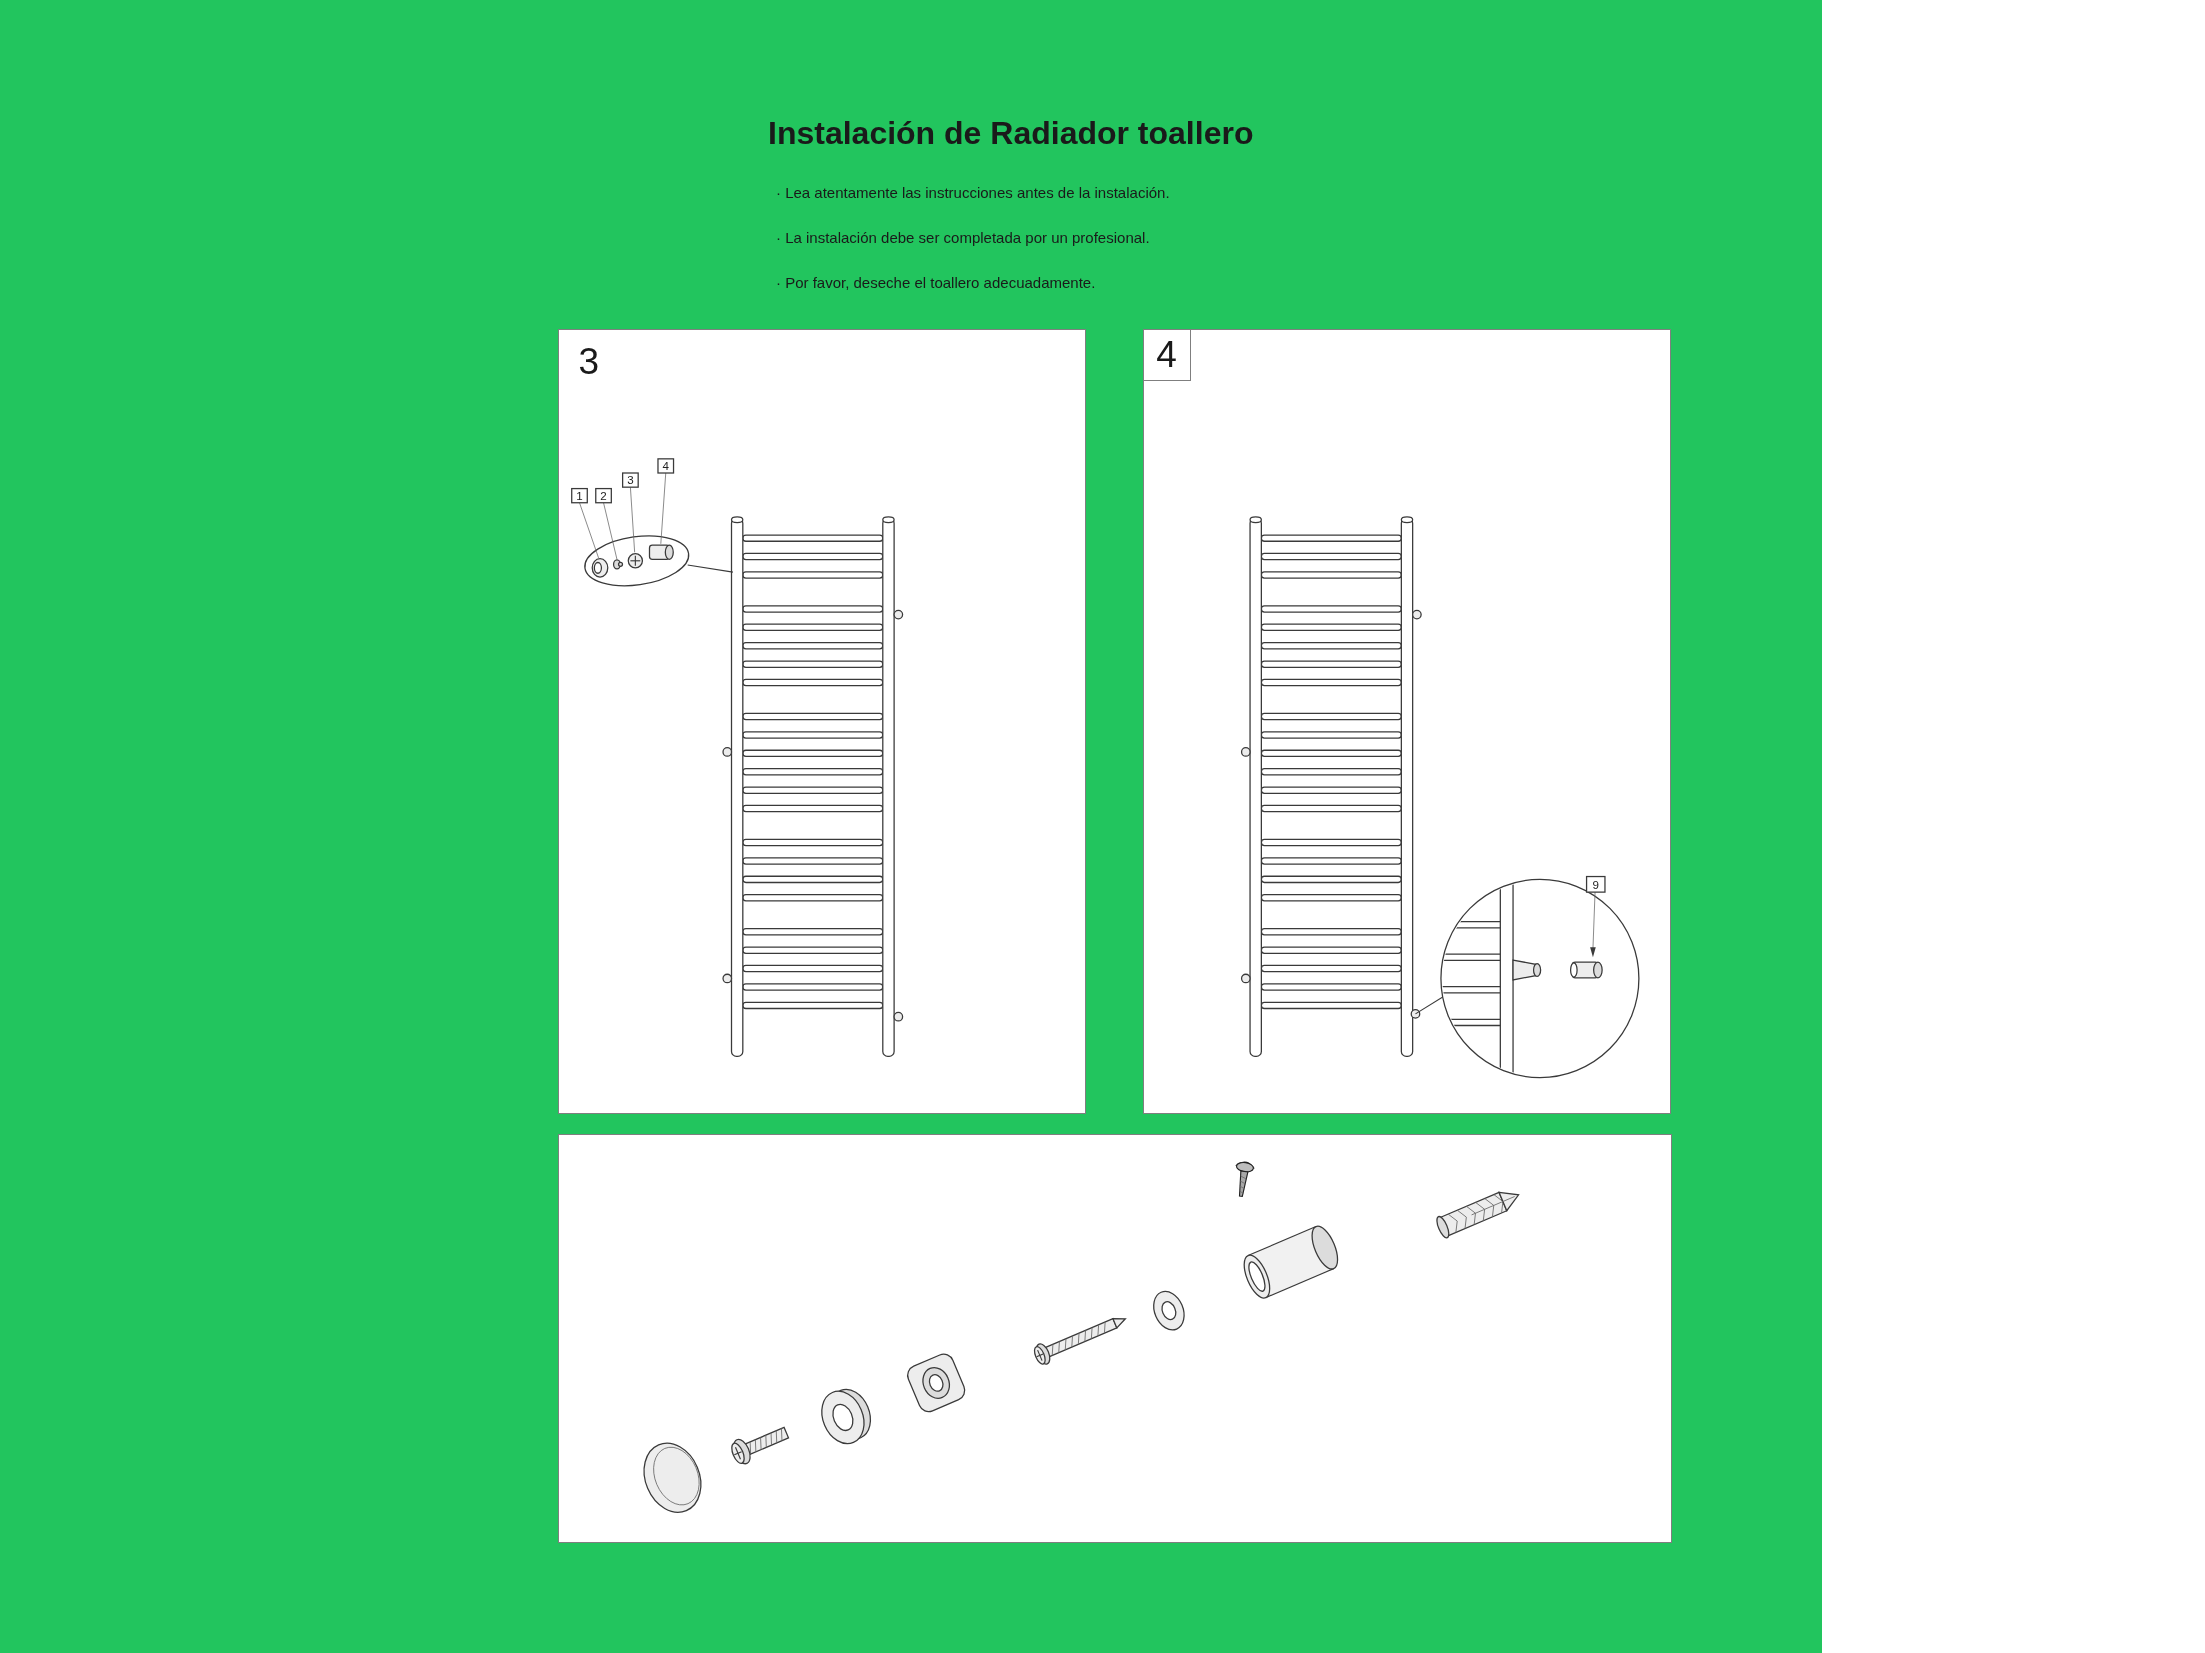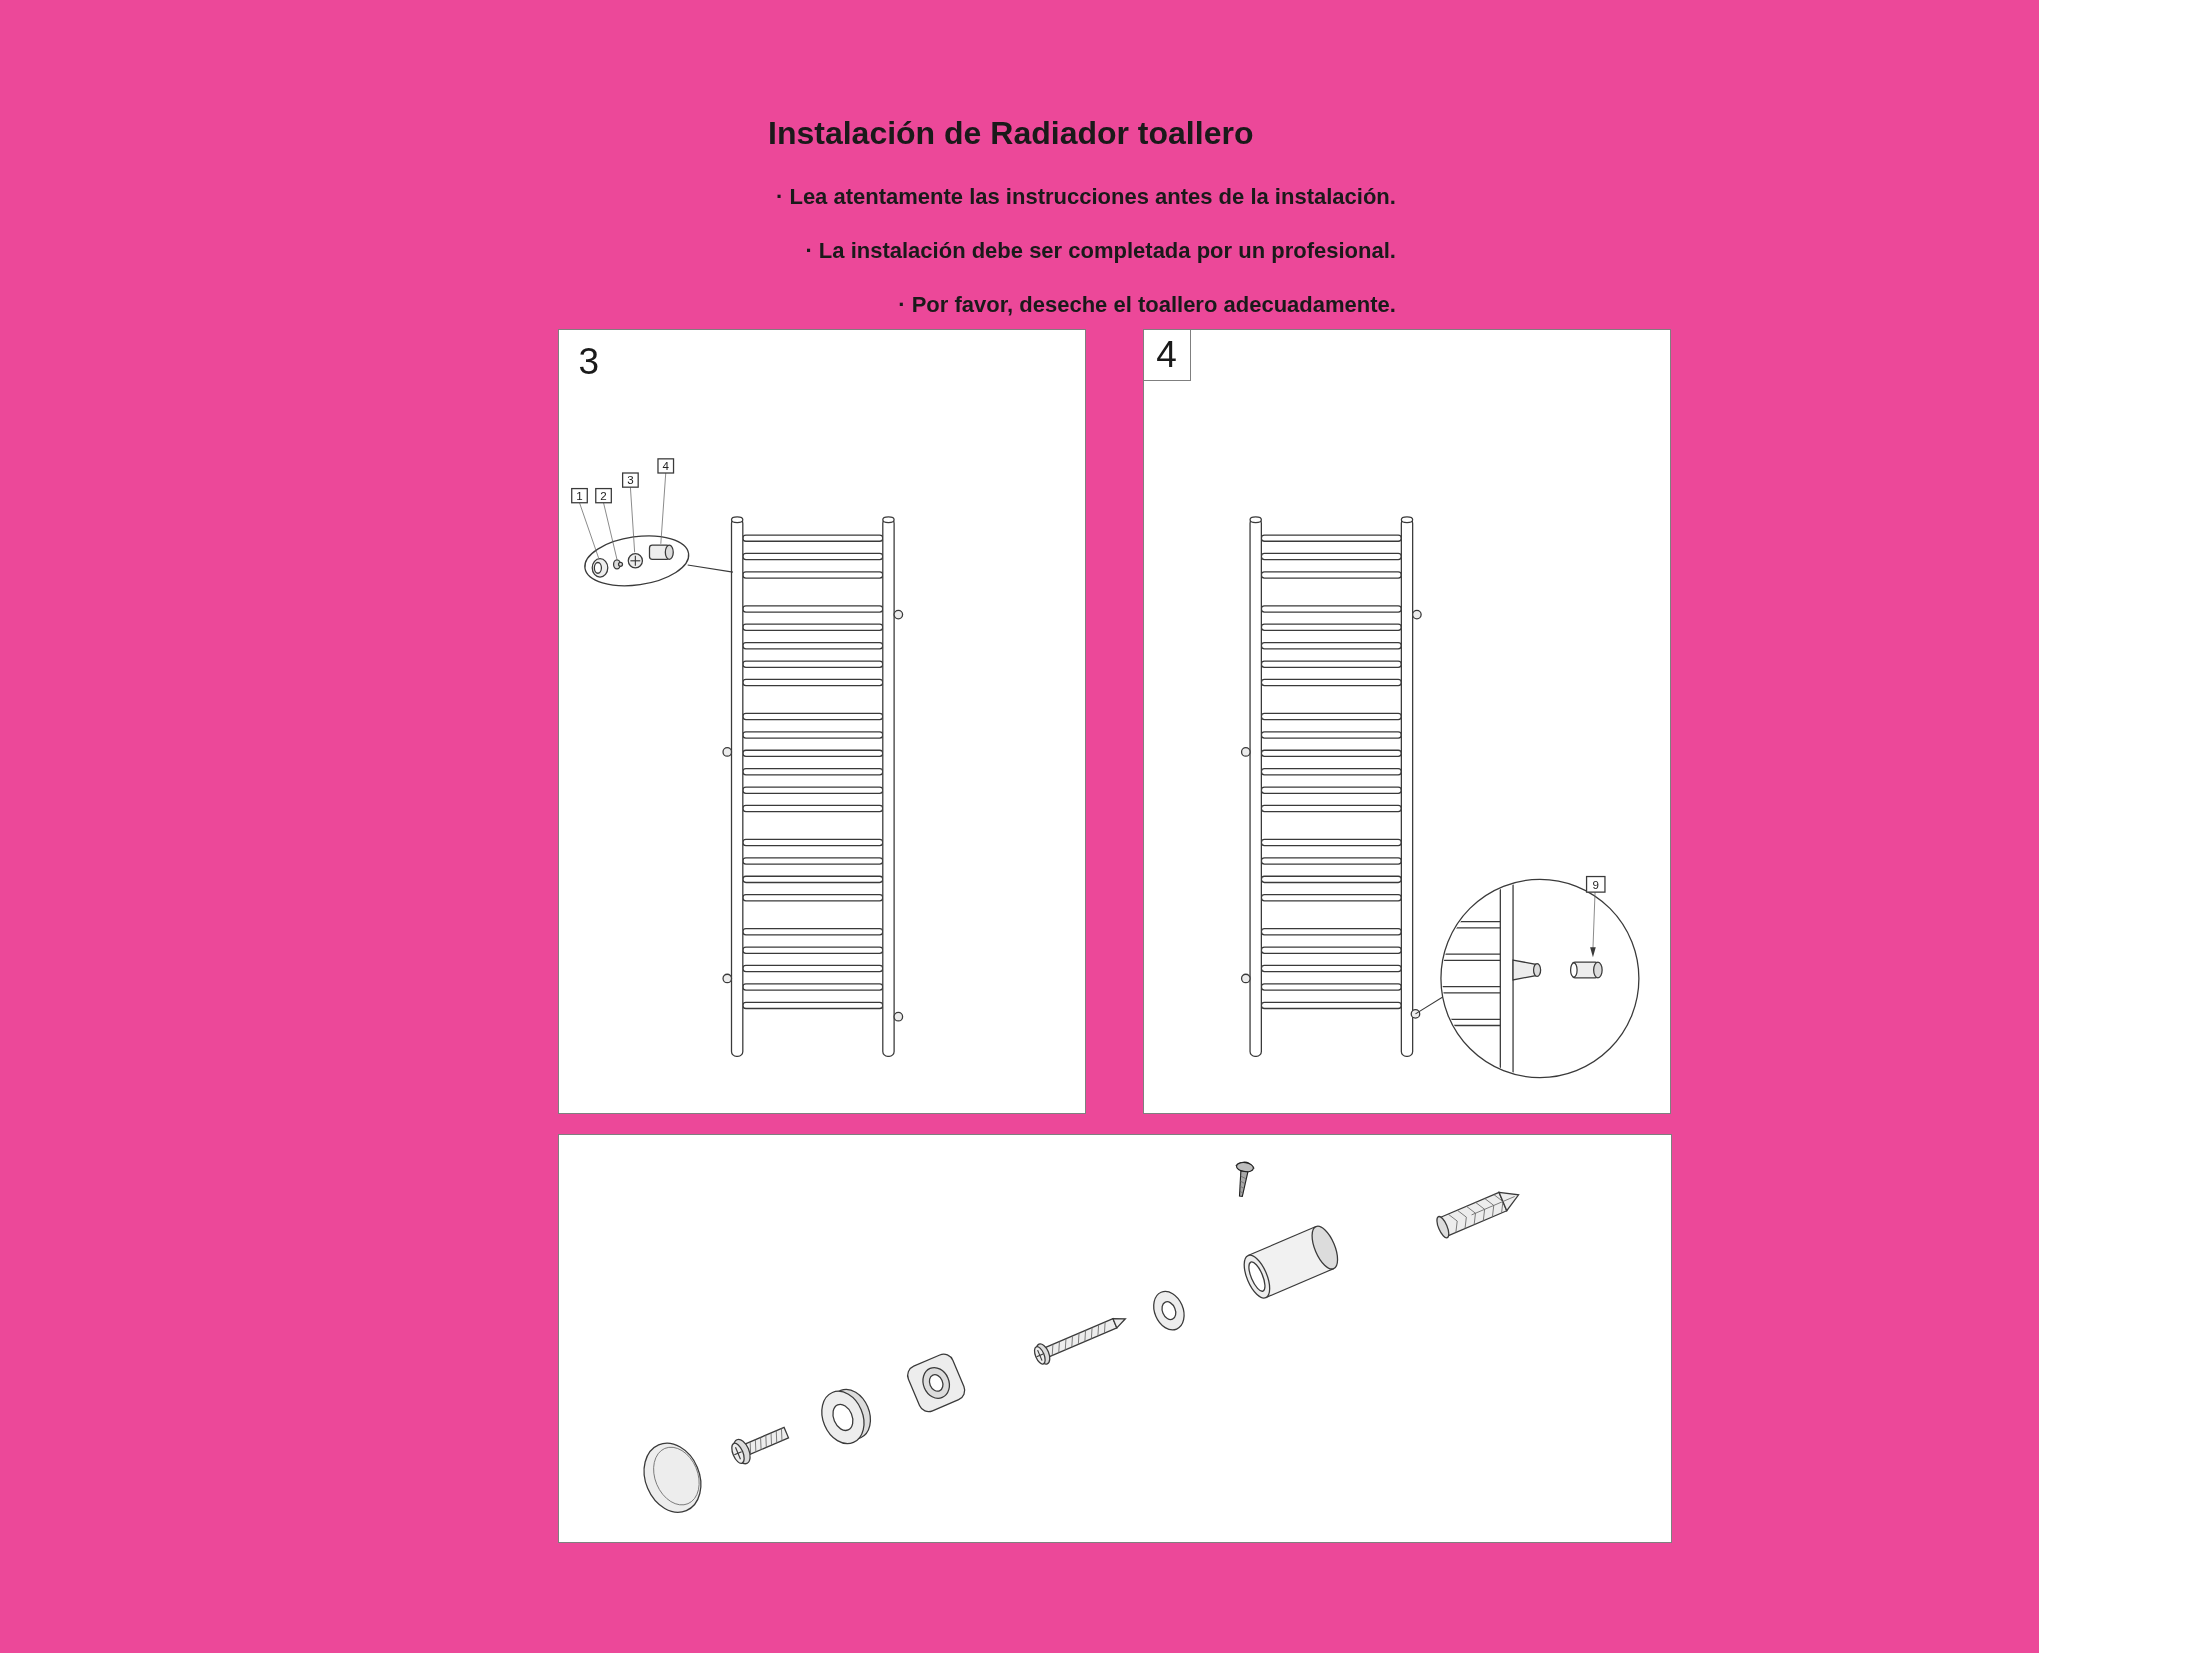--- a/index.html
+++ b/index.html
@@ -1,31 +1,31 @@
 <!DOCTYPE html>
 <html style="font-size:7.8px"><head>
 <meta charset="utf-8">
 <style>
   html,body{margin:0;padding:0;background:#ffffff;}
   .page{
     position:relative;
-    width:2039px;height:1654px;
-    background:#ec4899;
+    width:1822px;height:1654px;
+    background:#22c55e;
     font-family:"Liberation Sans", sans-serif;
     color:#1a1a1a;
     overflow:hidden;
   }
   .title{
     position:absolute;left:768px;top:115px;
     font-size:32px;font-weight:700;
   }
   .bullets{position:absolute;left:776px;top:184px;}
   .bullet{
-    font-size:22px;font-weight:700;
-    margin-bottom:28px;white-space:nowrap;text-align:right;
+    font-size:15px;font-weight:400;
+    margin-bottom:28px;white-space:nowrap;
   }
   .panel{
     position:absolute;border:1.5px solid #7f7f7f;background:#fff;
     box-sizing:border-box;
   }
   #panel3{left:558px;top:329px;width:528px;height:785px;}
   #panel4{left:1143px;top:329px;width:528px;height:785px;}
   #panelBottom{left:558px;top:1134px;width:1114px;height:409px;}
   .panel svg{position:absolute;inset:0;width:100%;height:100%;}
   .panel-num{

